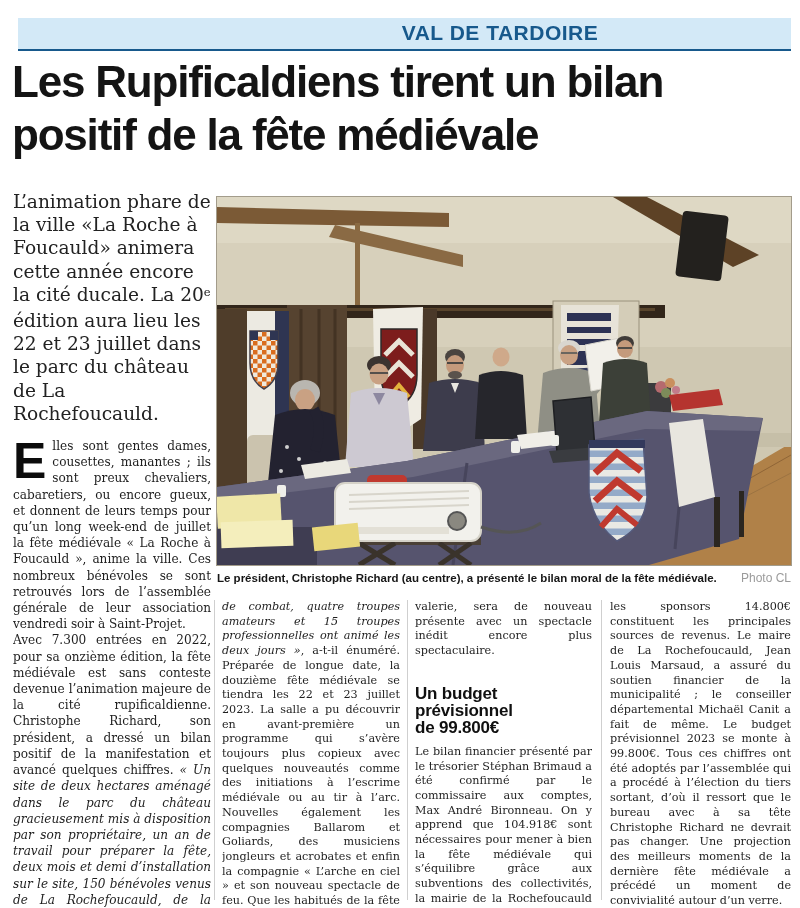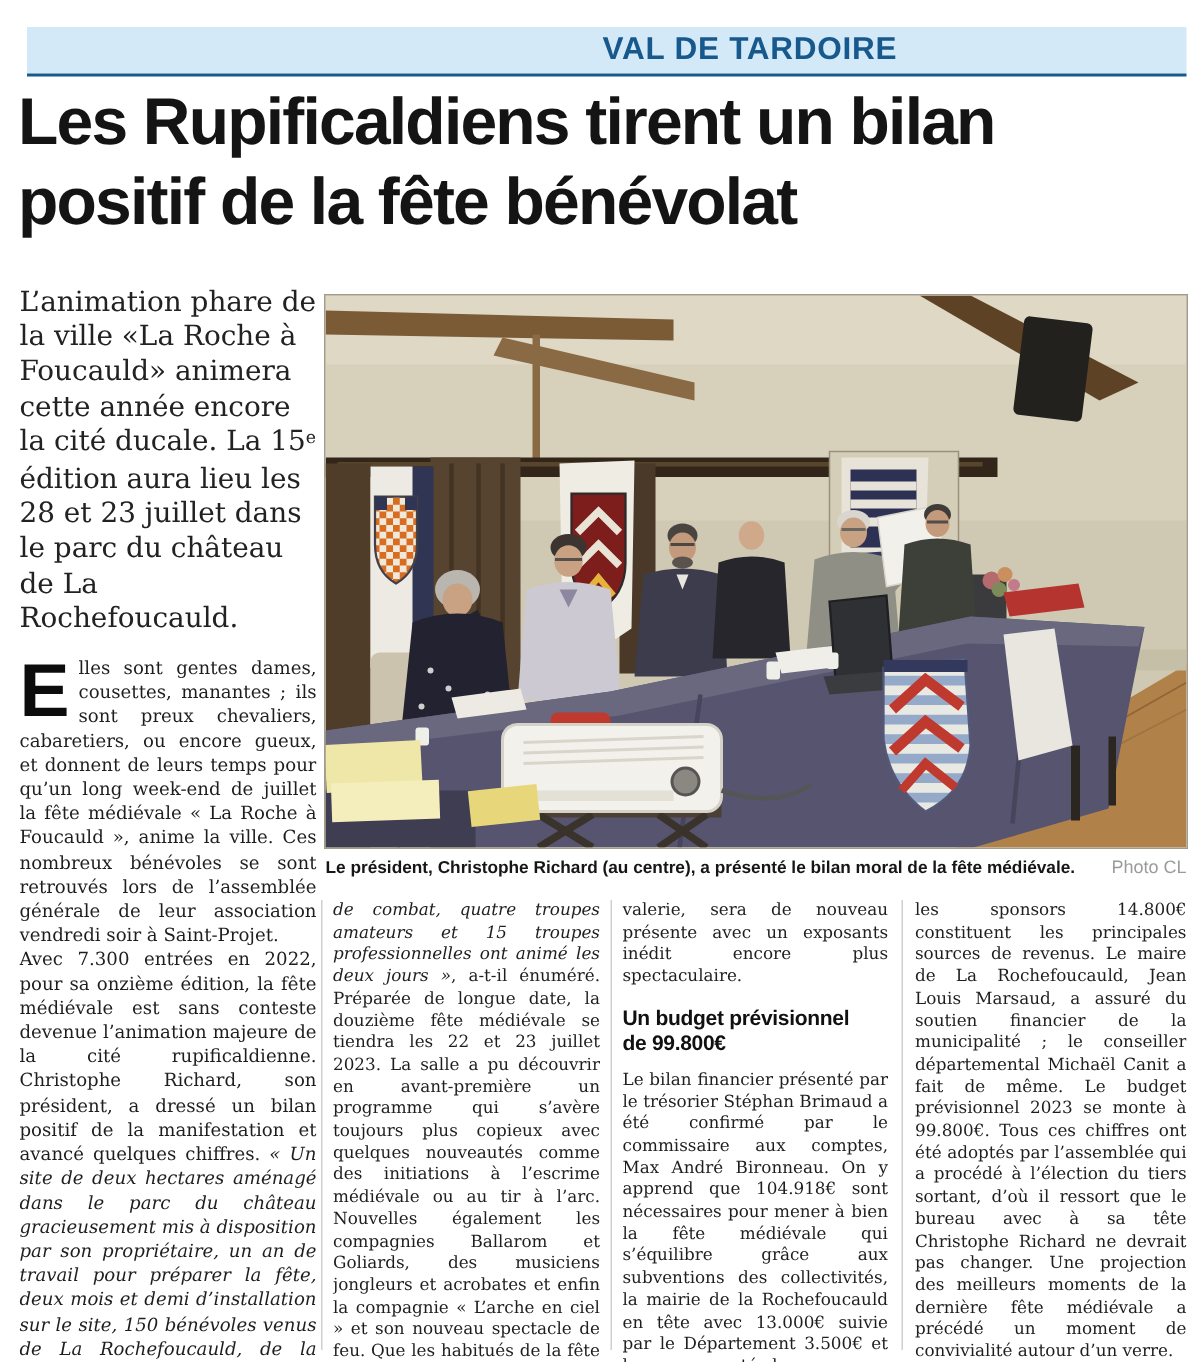--- a/index.html
+++ b/index.html
@@ -25,45 +25,45 @@
   .vr1{left:214px}.vr2{left:407px}.vr3{left:601px}
   .para{font-family:"DejaVu Serif","Liberation Serif",serif;
         font-size:11.2px;line-height:14.7px;text-align:justify;margin:0;color:#1e1e1e;}
   .col1 .para{font-size:12.1px;line-height:16.2px;}
   .intro-p{font-size:18.6px !important;line-height:23.2px !important;text-align:left !important;
         margin:0 0 13px 0 !important;color:#222;}
   .it{font-style:italic;}
   .sup{font-size:62%;position:relative;top:-0.45em;}
   .dropcap{float:left;font-family:"Liberation Sans",sans-serif;font-weight:bold;
         font-size:50px;line-height:40px;padding:3px 6px 0 0;color:#0c0c0c;}
-  .subhead{font-family:"Liberation Sans",sans-serif;font-weight:bold;font-size:14px;
-        line-height:17px;letter-spacing:-.2px;margin:11px 0 9px 0;color:#101010;}
+  .subhead{font-family:"Liberation Sans",sans-serif;font-weight:bold;font-size:17px;
+        line-height:17px;letter-spacing:-.2px;margin:26px 0 9px 0;color:#101010;}
   
   .photo{position:absolute;left:217px;top:197px;width:574px;height:368px;
         outline:1px solid #a39c8b;background:#d7d0bb;}
   .photo svg{display:block;width:100%;height:100%;}
   .caption-row{position:absolute;left:217px;top:571px;width:574px;
         display:flex;justify-content:space-between;align-items:baseline;text-align:center;}
   .caption{font-weight:bold;font-size:11.5px;color:#161616;}
   .credit{font-size:12px;color:#9b9b9b;}
 </style>
 </head>
 <body>
 
 <div class="sheet">
 
   <div class="band"></div>
   <div class="band-label">VAL DE TARDOIRE</div>
   <div class="band-rule"></div>
 
-  <h1 class="headline">Les Rupificaldiens tirent un bilan positif de la fête bénévolat</h1>
+  <h1 class="headline">Les Rupificaldiens tirent un bilan positif de la fête médiévale</h1>
 
   <div class="col col1">
     <div>
-        <p class="para intro-p"><span>L’animation phare de la ville «La Roche à Foucauld» animera cette année encore la cité ducale. La 15</span><span class="sup">e</span><span> édition aura lieu les 28 et 23 juillet dans le parc du château de La Rochefoucauld.</span></p>
+        <p class="para intro-p"><span>L’animation phare de la ville «La Roche à Foucauld» animera cette année encore la cité ducale. La 20</span><span class="sup">e</span><span> édition aura lieu les 22 et 23 juillet dans le parc du château de La Rochefoucauld.</span></p>
       </div>
     <div>
         <p class="para"><span class="dropcap">E</span><span>lles sont gentes dames, cousettes, manantes ; ils sont preux chevaliers, cabaretiers, ou encore gueux, et donnent de leurs temps pour qu’un long week-end de juillet la fête médiévale « La Roche à Foucauld », anime la ville. Ces nombreux bénévoles se sont retrouvés lors de l’assemblée générale de leur association vendredi soir à Saint-Projet.</span></p>
         <p class="para"><span>Avec 7.300 entrées en 2022, pour sa onzième édition, la fête médiévale est sans conteste devenue l’animation majeure de la cité rupificaldienne. Christophe Richard, son président, a dressé un bilan positif de la manifestation et avancé quelques chiffres. </span><span class="it">« Un site de deux hectares aménagé dans le parc du château gracieusement mis à disposition par son propriétaire, un an de travail pour préparer la fête, deux mois et demi d’installation sur le site, 150 bénévoles venus de La Rochefoucauld, de la communauté de communes et même du département, qui participent à l’animation sur les deux jours, 1.800 heures de bénévolat, un marché médiéval de 40 exposants, venus de toute la France, 75 artistes, un club de sport</span></p>
       </div>
   </div>
 
   <div class="photo">
     <svg viewBox="0 0 574 368" preserveAspectRatio="none">
       <defs>
@@ -217,21 +217,21 @@
   </div>
 
   <div class="vrule vr1"></div>
   <div class="vrule vr2"></div>
   <div class="vrule vr3"></div>
 
   <div class="col col2">
       <p class="para"><span class="it">de combat, quatre troupes amateurs et 15 troupes professionnelles ont animé les deux jours »</span><span>, a-t-il énuméré. Préparée de longue date, la douzième fête médiévale se tiendra les 22 et 23 juillet 2023. La salle a pu découvrir en avant-première un programme qui s’avère toujours plus copieux avec quelques nouveautés comme des initiations à l’escrime médiévale ou au tir à l’arc. Nouvelles également les compagnies Ballarom et Goliards, des musiciens jongleurs et acrobates et enfin la compagnie « L’arche en ciel » et son nouveau spectacle de feu. Que les habitués de la fête se rassurent, la compagnie espagnole Drakonia qui assure les tournois, joutes, cascades et combats de che-</span></p>
     </div>
   <div class="col col3">
-      <p class="para"><span>valerie, sera de nouveau présente avec un exposants inédit encore plus spectaculaire.</span></p>
+      <p class="para"><span>valerie, sera de nouveau présente avec un spectacle inédit encore plus spectaculaire.</span></p>
       <h3 class="subhead">Un budget prévisionnel<br>de 99.800€</h3>
       <p class="para"><span>Le bilan financier présenté par le trésorier Stéphan Brimaud a été confirmé par le commissaire aux comptes, Max André Bironneau. On y apprend que 104.918€ sont nécessaires pour mener à bien la fête médiévale qui s’équilibre grâce aux subventions des collectivités, la mairie de la Rochefoucauld en tête avec 13.000€ suivie par le Département 3.500€ et la communauté de communes 3.000€. Les entrées avec 29.228€, la buvette 18.563€ et</span></p>
     </div>
   <div class="col col4">
       <p class="para"><span>les sponsors 14.800€ constituent les principales sources de revenus. Le maire de La Rochefoucauld, Jean Louis Marsaud, a assuré du soutien financier de la municipalité ; le conseiller départemental Michaël Canit a fait de même. Le budget prévisionnel 2023 se monte à 99.800€. Tous ces chiffres ont été adoptés par l’assemblée qui a procédé à l’élection du tiers sortant, d’où il ressort que le bureau avec à sa tête Christophe Richard ne devrait pas changer. Une projection des meilleurs moments de la dernière fête médiévale a précédé un moment de convivialité autour d’un verre.</span></p>
     </div>
 
 </div>
 
 </body></html>

